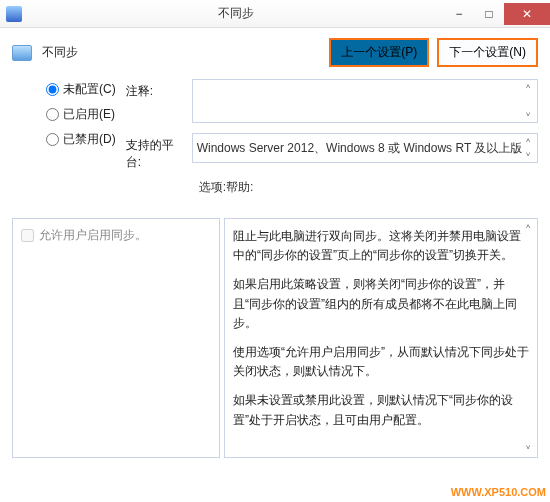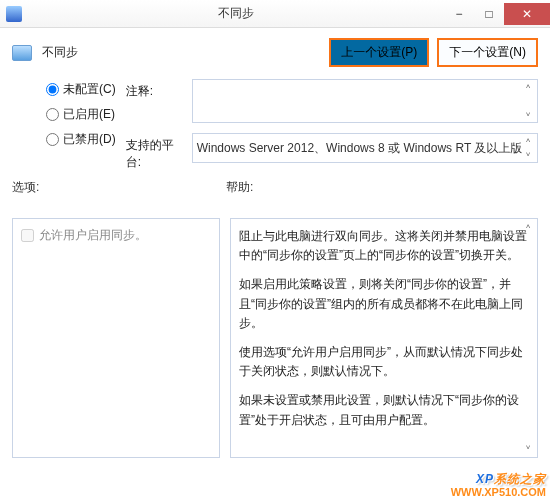--- a/index.html
+++ b/index.html
@@ -23,22 +23,22 @@
 .radio-item input { margin: 0; }
 .fields-col { flex: 1; display: flex; flex-direction: column; gap: 10px; padding-top: 2px; }
 .field-row { display: flex; align-items: flex-start; gap: 6px; }
 .field-label { width: 60px; color: #222; padding-top: 4px; font-size: 12px; }
 .textarea { flex: 1; border: 1px solid #c9d4e6; background: #fff; height: 44px; padding: 4px; position: relative; font-size: 12px; color: #333; overflow: hidden; }
 .textarea.small { height: 30px; line-height: 20px; }
 .spin { position: absolute; right: 2px; width: 14px; display: flex; flex-direction: column; }
 .spin span { height: 10px; font-size: 8px; color: #666; text-align: center; line-height: 9px; cursor: pointer; }
 .spin.top { top: 2px; }
 .section-labels { display: flex; padding: 8px 12px 4px 12px; color: #333; }
-.section-labels .left { width: 214px; }
-.lower { display: flex; padding: 18px 12px 8px 12px; gap: 10px; height: 266px; }
+.section-labels .left { width: 214px; text-align: right; }
+.lower { display: flex; padding: 18px 12px 8px 12px; gap: 4px; height: 266px; }
 .pane { border: 1px solid #c9d4e6; background: #fff; padding: 8px; overflow: hidden; position: relative; }
 .pane.left { width: 208px; }
 .pane.right { flex: 1; font-size: 12px; color: #222; line-height: 1.6; }
 .pane.right p { margin-bottom: 10px; }
 .chk-row { display: flex; align-items: center; gap: 5px; color: #888; font-size: 12px; }
 .chk-row input { margin:0; }
 .sb { position: absolute; right: 2px; width: 14px; }
 .sb span { display: block; font-size: 8px; color: #666; text-align: center; cursor: pointer; }
 .sb.t { top: 2px; } .sb.b { bottom: 2px; }
 .watermark { position: absolute; right: 4px; bottom: 4px; text-align: right; pointer-events: none; }
@@ -135,17 +135,14 @@
     <p>如果启用此策略设置，则将关闭“同步你的设置”，并且“同步你的设置”组内的所有成员都将不在此电脑上同步。</p>
     <p>使用选项“允许用户启用同步”，从而默认情况下同步处于关闭状态，则默认情况下。</p>
     <p>如果未设置或禁用此设置，则默认情况下“同步你的设置”处于开启状态，且可由用户配置。</p>
     <div class="sb b">
         <span>˅</span>
       </div>
   </div>
 </div>
 
 <div class="watermark">
-  <div class="l1">
-    <span class="xp">XP</span><span class="cn">系统之家</span>
-  </div>
   <div class="l2">WWW.XP510.COM</div>
 </div>
 
 </body></html>

